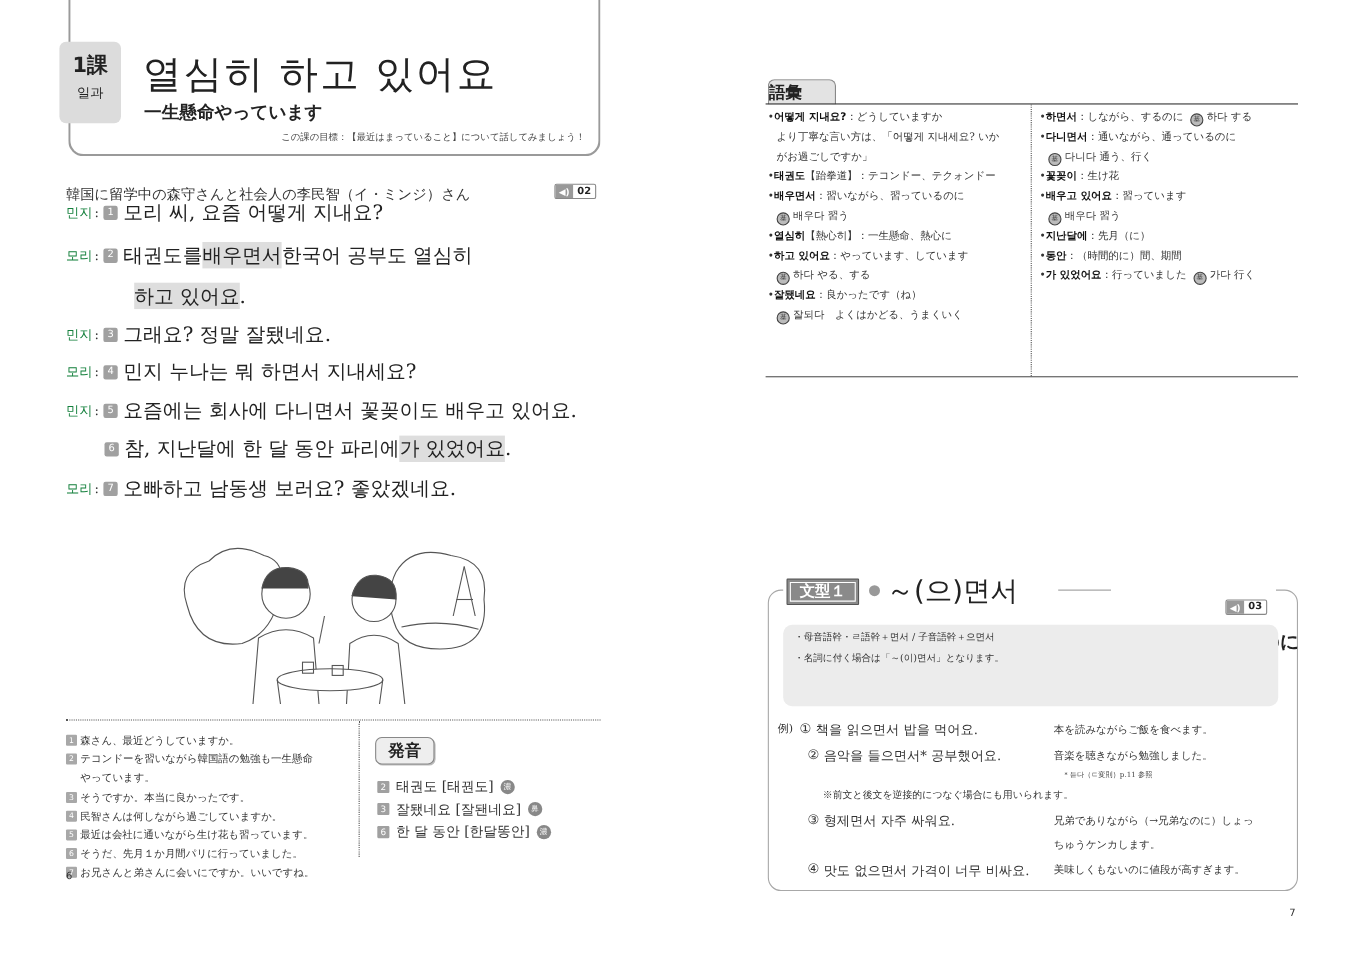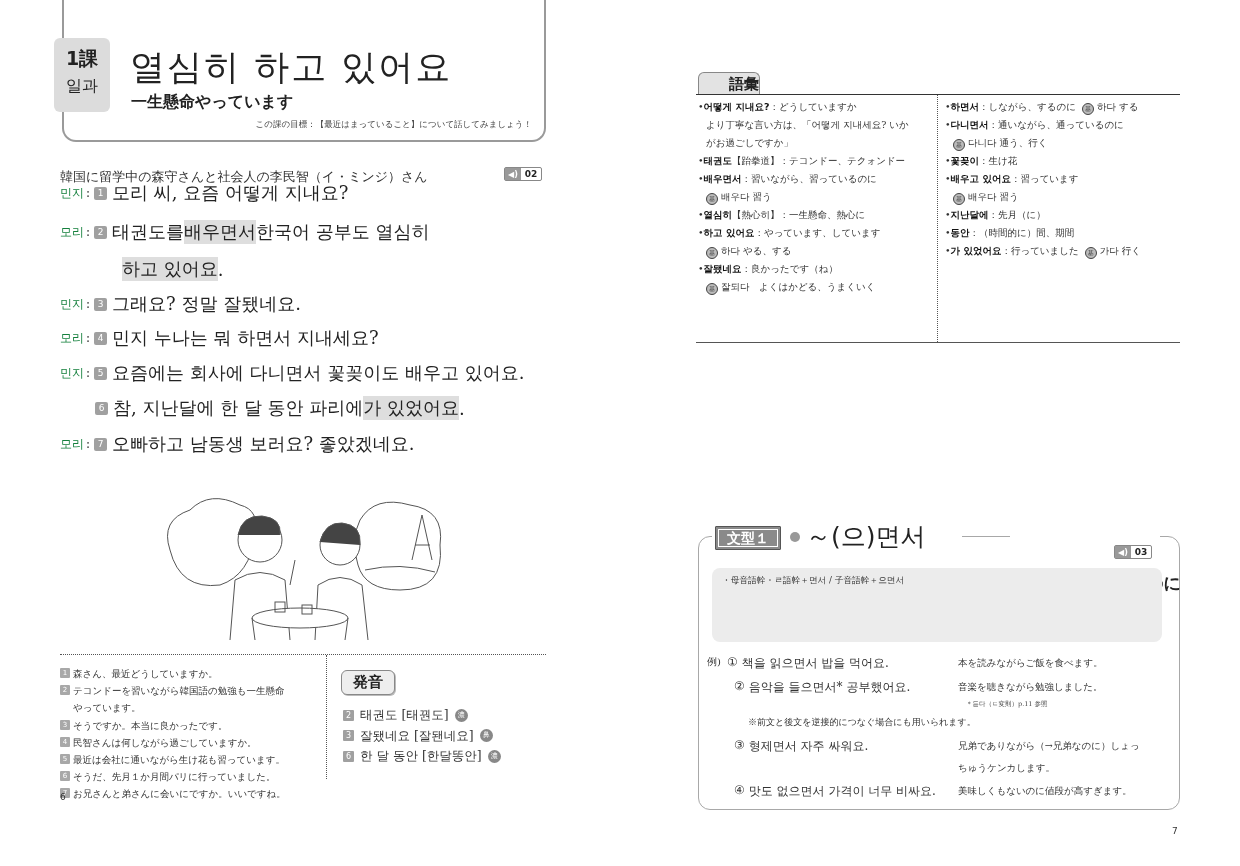--- a/index.html
+++ b/index.html
@@ -6,21 +6,21 @@
   body { width:1240px; height:866px; position:relative; overflow:hidden;
          font-family:"DejaVu Serif", serif; color:#222; }
   .abs { position:absolute; }
 
   
   .title-frame { left:62px; top:-12px; width:480px; height:152px;
     border:2px solid #9a9a9a; border-top:none; border-radius:0 0 14px 14px; }
   .lesson-tab { left:54px; top:38px; width:56px; height:74px; background:#dcdcdc;
     border-radius:6px; text-align:center; }
   .lesson-tab .l1 { font-size:19px; font-weight:bold; margin-top:8px; font-family:"DejaVu Sans",sans-serif; }
-  .lesson-tab .l2 { font-size:16px; margin-top:4px; }
+  .lesson-tab .l2 { font-size:12px; margin-top:4px; }
   .main-title { left:130px; top:44px; font-size:35px; letter-spacing:2px; font-family:"DejaVu Sans",sans-serif; }
   .sub-title { left:131px; top:92px; font-size:16px; font-weight:bold; font-family:"DejaVu Sans",sans-serif; }
   .goal { left:210px; top:119px; width:322px; text-align:right; font-size:8.5px; color:#444; font-family:"DejaVu Sans",sans-serif; }
 
   .scene { left:60px; top:168px; font-size:13px; color:#333; font-family:"DejaVu Sans",sans-serif; }
   .audio { height:12px; display:flex; align-items:center; border:1px solid #888; border-radius:2px; font-size:9px; font-weight:bold; font-family:"DejaVu Sans",sans-serif; }
   .audio .spk { background:#999; color:#fff; height:100%; padding:0 3px; display:flex; align-items:center; font-size:8px; }
   .audio .num { padding:0 4px; }
   .audio-02 { left:504px; top:167px; }
 
@@ -43,21 +43,21 @@
     font-size:15px; font-weight:bold; text-align:center; line-height:23px; box-shadow:1px 1px 0 #bbb; }
   .pron-list { left:343px; top:705px; font-size:12.5px; line-height:20.5px; color:#333; }
   .pron-list .row { display:flex; align-items:center; }
   .pron-list .nb { display:inline-block; width:11px; height:11px; background:#a0a0a0; color:#fff; font-size:8px; line-height:11px; text-align:center; margin-right:6px; border-radius:1px; font-family:"DejaVu Sans",sans-serif; }
   .pron-list .mark { display:inline-block; width:13px; height:13px; border-radius:50%; background:#888; color:#fff; font-size:7px; line-height:13px; text-align:center; margin-left:6px; }
 
   .page-no { font-size:9px; color:#333; font-family:"DejaVu Sans",sans-serif; }
 
   
   .vocab-tab { left:698px; top:72px; width:60px; height:22px; background:#e3e3e3; border:1px solid #888; border-bottom:none;
-    border-radius:6px 6px 0 0; font-size:15px; font-weight:bold; text-align:right; line-height:22px; }
+    border-radius:6px 6px 0 0; font-size:15px; font-weight:bold; text-align:left; line-height:22px; }
   .vocab-rule { left:696px; top:94px; width:484px; border-top:1.5px solid #333; }
   .vocab-rule-bottom { left:696px; top:342px; width:484px; border-top:1px solid #555; }
   .vocab-vdots { left:937px; top:95px; height:247px; border-left:1px dotted #555; }
   .vocab-col { font-size:9.5px; line-height:18px; color:#333; }
   .vocab-col.left { left:698px; top:98px; width:236px; }
   .vocab-col.right { left:945px; top:98px; width:236px; }
   .vocab-col .term { font-weight:bold; color:#111; font-family:"DejaVu Sans",sans-serif; }
   .vocab-col .indent { padding-left:8px; }
   .vocab-col .base { display:inline-block; width:10px; height:10px; border-radius:50%; border:1px solid #444; background:#bbb; font-size:6px; text-align:center; line-height:10px; margin-right:3px; vertical-align:-1px; }
 
@@ -262,20 +262,21 @@
 <div class="abs grammar-dot"></div>
 <div class="abs grammar-title">～(으)면서</div>
 <div class="abs grammar-gloss">～(し)ながら、～のに</div>
 <div class="abs audio audio-03">
   <span class="spk">◀)</span>
   <span class="num">03</span>
 </div>
 
 <div class="abs grammar-notes">
   <div>・母音語幹・ㄹ語幹＋면서 / 子音語幹＋으면서</div>
+  <div>・名詞に付く場合は「～(이)면서」となります。</div>
 </div>
 
 <div class="ex-block">
   <div class="ex-row" style="left:707px; top:655px;">
     <span style="font-size:10px; margin-right:6px;">例)</span>
     <span style="margin-right:4px;">①</span>
     <span>책을 읽으면서 밥을 먹어요.</span>
   </div>
   <div class="ex-jp" style="left:958px; top:657px;">本を読みながらご飯を食べます。</div>
 

